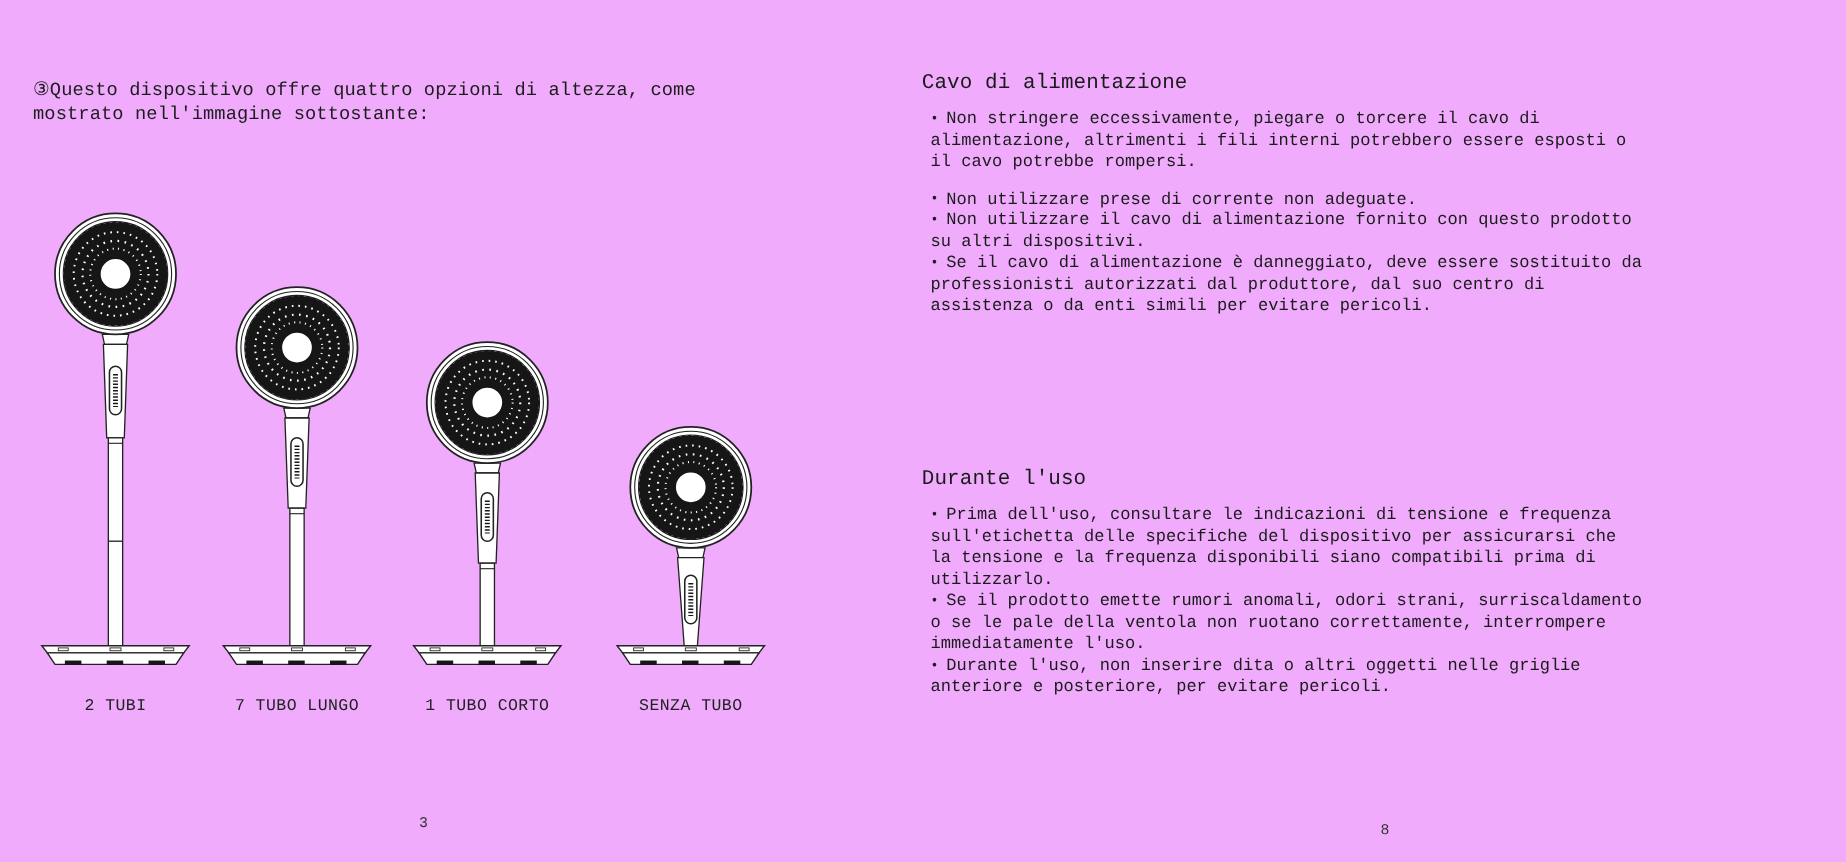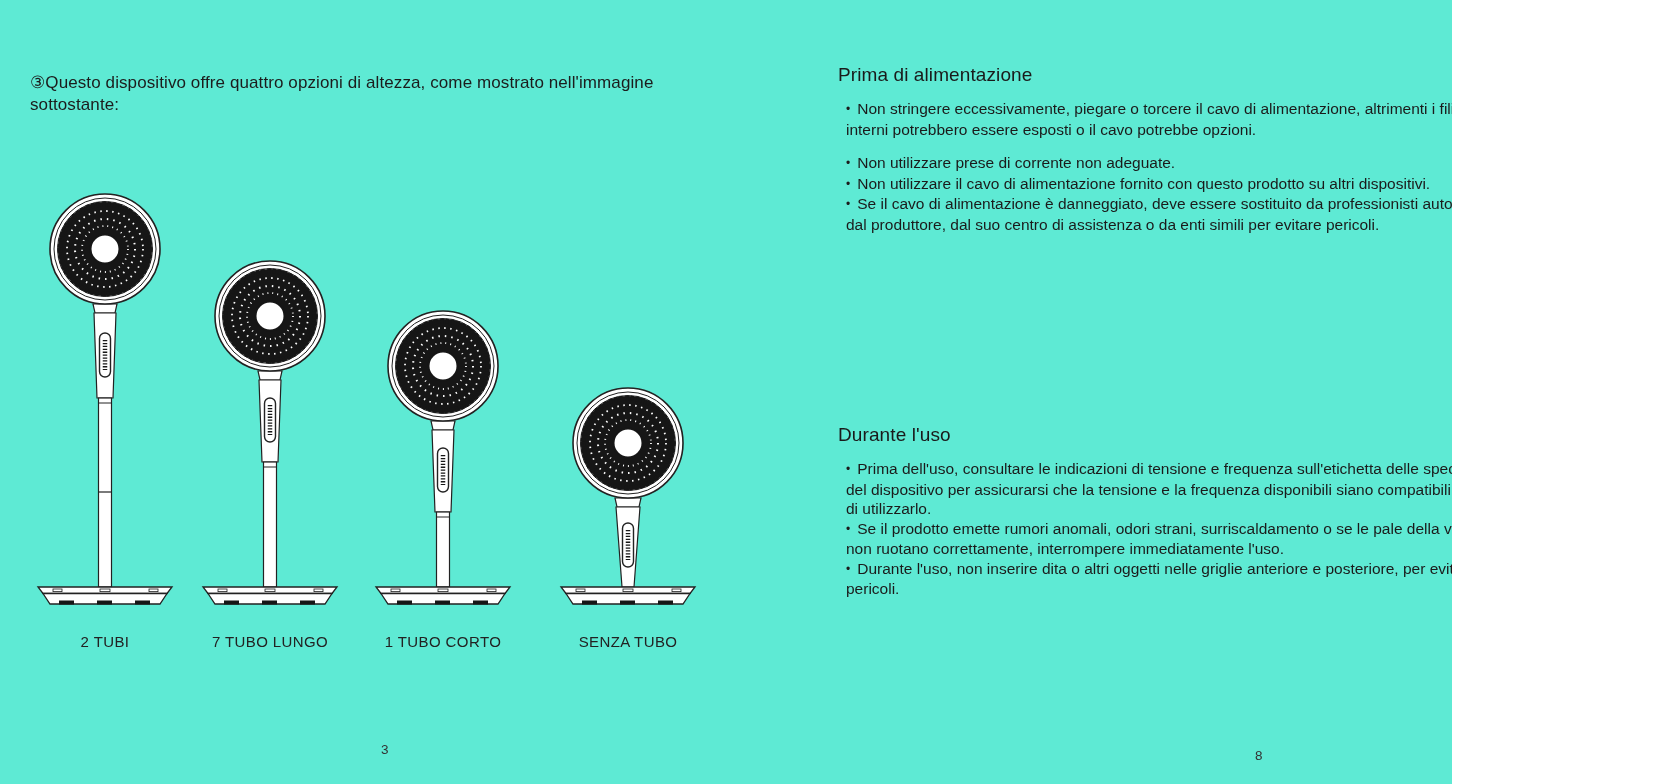--- a/index.html
+++ b/index.html
@@ -1,18 +1,18 @@
 <!DOCTYPE html>
 <html><head>
 <meta charset="utf-8">
 <style>
   html,body{margin:0;padding:0;background:#fff;}
   .canvas{
-    position:relative;width:1452px;height:784px;background:#5eead4;overflow:hidden;
-    font-family:Liberation Sans, sans-serif;color:#1c1c1c;
+    position:relative;width:1678px;height:784px;background:#f0abfc;overflow:hidden;
+    font-family:Liberation Mono, monospace;color:#1c1c1c;
   }
   
   .intro{
     position:absolute;left:30px;top:72px;width:632px;
     font-size:17px;line-height:22px;letter-spacing:.1px;
   }
   .fan-figure{position:absolute;left:0;top:0;width:780px;height:784px;pointer-events:none;}
   .fan-label{
     position:absolute;top:633px;width:170px;text-align:center;
     font-size:15px;letter-spacing:.4px;color:#222;
@@ -116,23 +116,23 @@
     <div class="fan-label label-1">7 TUBO LUNGO</div>
     <div class="fan-label label-2">1 TUBO CORTO</div>
     <div class="fan-label label-3">SENZA TUBO</div>
 
     <div class="pagenum pagenum-left">3</div>
   </div>
 
   <div>
 
     <div class="section section-cavo">
-      <h2>Prima di alimentazione</h2>
+      <h2>Cavo di alimentazione</h2>
       <ul class="bullets" id="list-cavo">
-          <li><span class="marker">•</span><span>Non stringere eccessivamente, piegare o torcere il cavo di alimentazione, altrimenti i fili interni potrebbero essere esposti o il cavo potrebbe opzioni.</span></li>
+          <li><span class="marker">•</span><span>Non stringere eccessivamente, piegare o torcere il cavo di alimentazione, altrimenti i fili interni potrebbero essere esposti o il cavo potrebbe rompersi.</span></li>
           <li><span class="marker">•</span><span>Non utilizzare prese di corrente non adeguate.</span></li>
           <li><span class="marker">•</span><span>Non utilizzare il cavo di alimentazione fornito con questo prodotto su altri dispositivi.</span></li>
           <li><span class="marker">•</span><span>Se il cavo di alimentazione è danneggiato, deve essere sostituito da professionisti autorizzati dal produttore, dal suo centro di assistenza o da enti simili per evitare pericoli.</span></li>
         </ul>
     </div>
 
     <div class="section section-durante">
       <h2>Durante l'uso</h2>
       <ul class="bullets" id="list-durante">
           <li><span class="marker">•</span><span>Prima dell'uso, consultare le indicazioni di tensione e frequenza sull'etichetta delle specifiche del dispositivo per assicurarsi che la tensione e la frequenza disponibili siano compatibili prima di utilizzarlo.</span></li>

